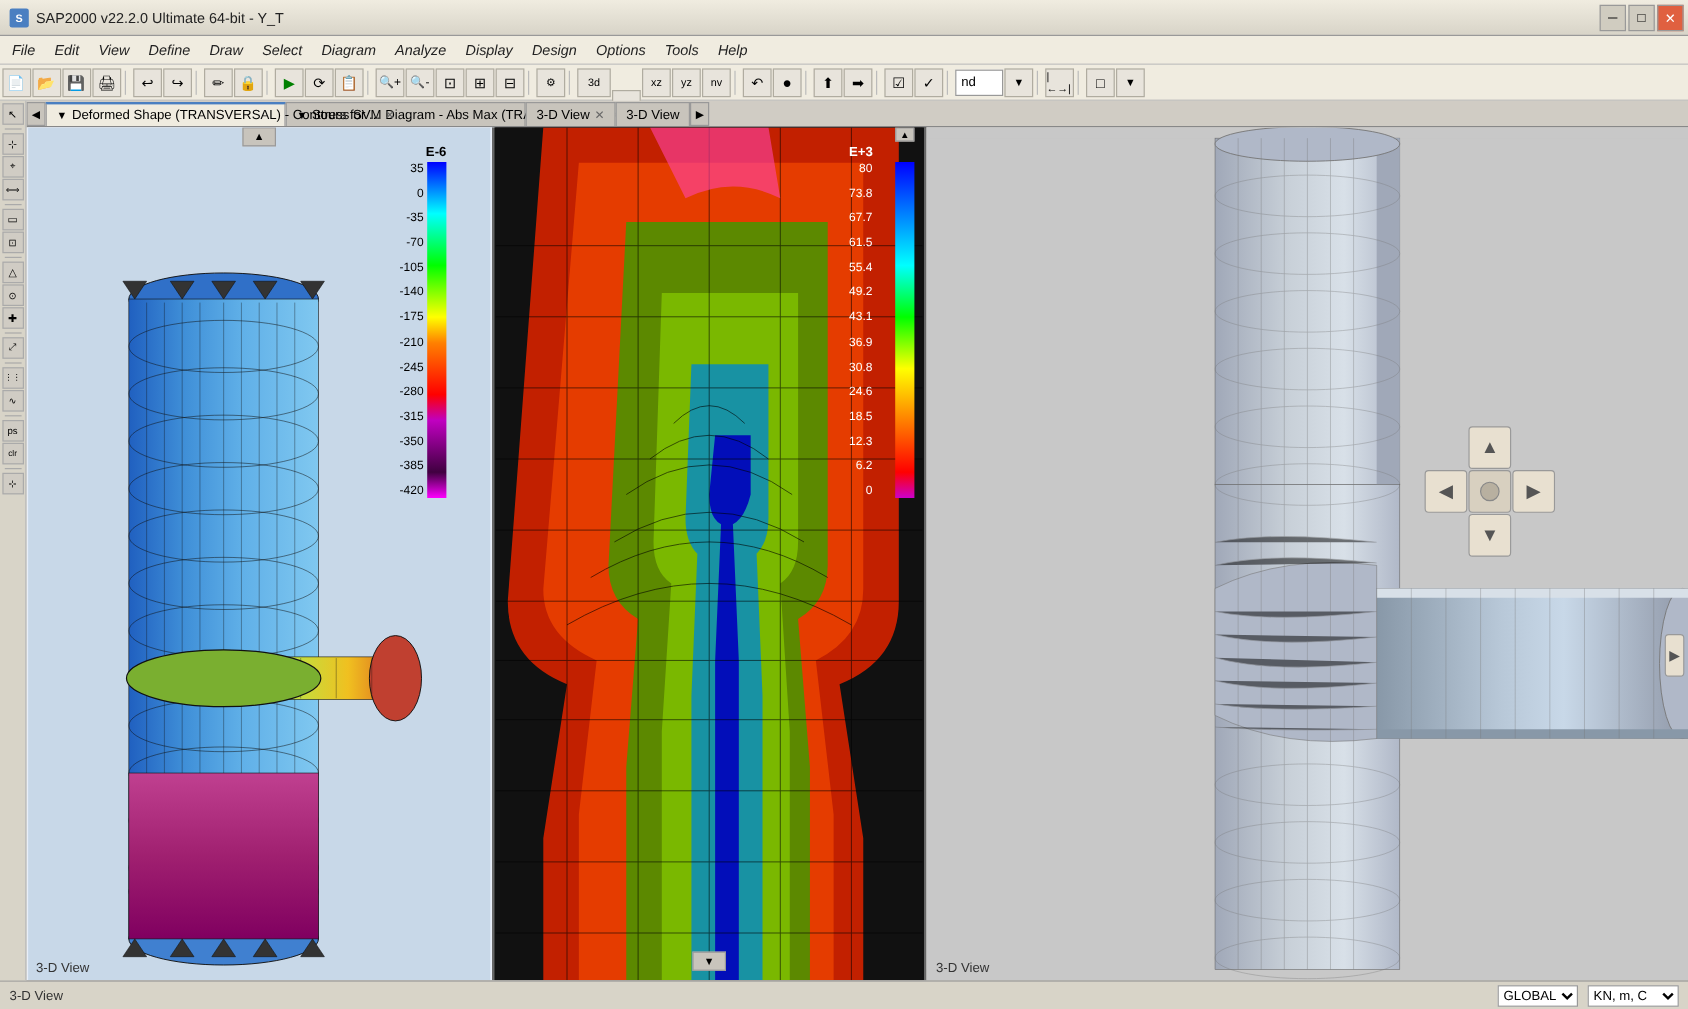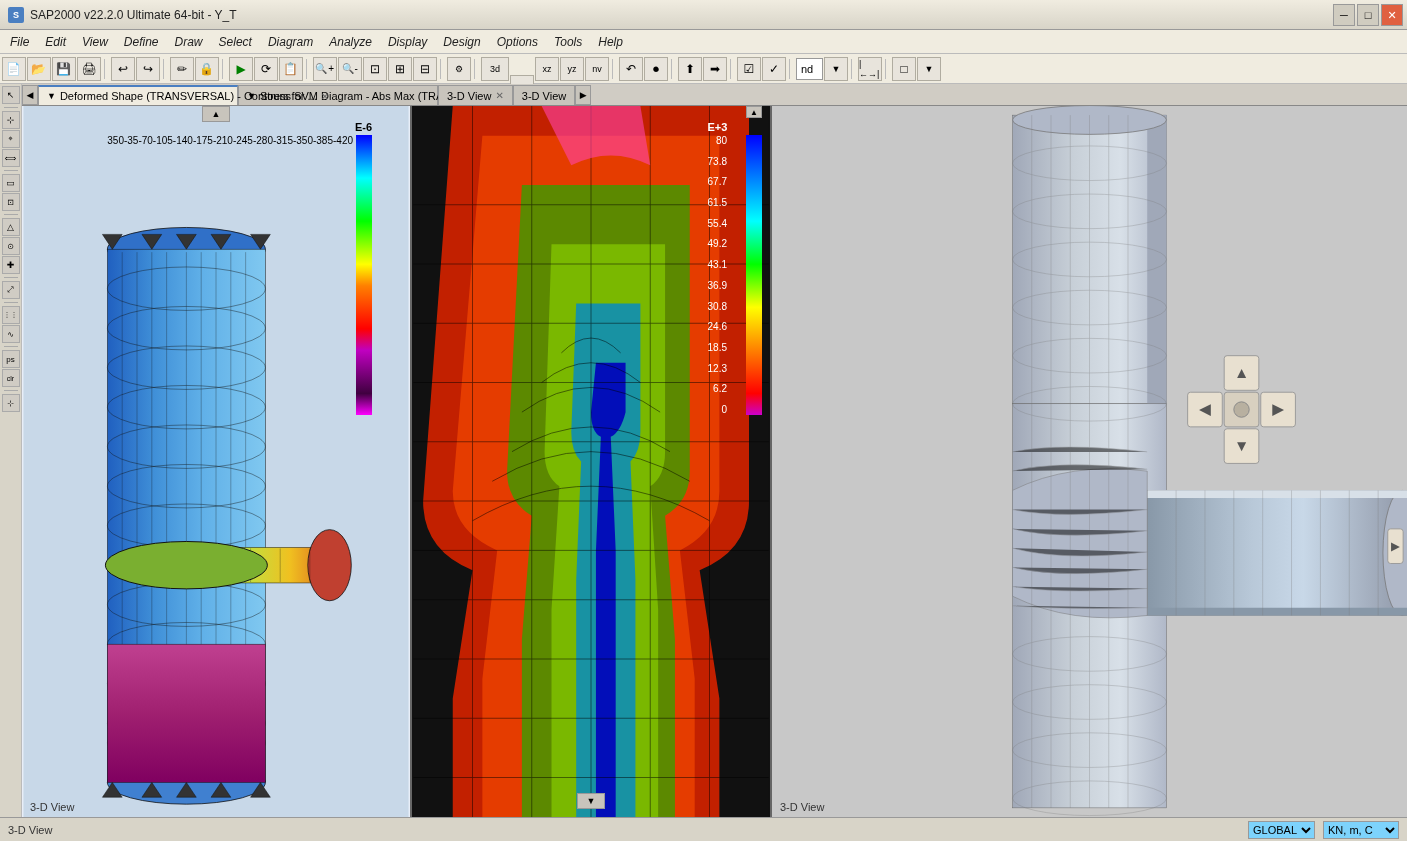--- a/index.html
+++ b/index.html
@@ -203,21 +203,21 @@
       font-size: 11px;
       gap: 16px;
     }
     .status-label { color: #333; }
     .status-combo {
       margin-left: auto;
       display: flex; gap: 8px; align-items: center;
     }
     .status-combo select {
       height: 18px; font-size: 11px;
-      border: 1px solid #999; background: #7dd3fc;
+      border: 1px solid #999; background: #ffffff;
     }
 
     
     .vp1-bg {
       background: #e8eef8;
       width: 100%; height: 100%;
     }
 
     
     .vp3-bg {
@@ -324,21 +324,21 @@
   <div class="tb-sep"></div>
   <div class="tb-btn">↶</div>
   <div class="tb-btn">⏺</div>
   <div class="tb-sep"></div>
   <div class="tb-btn">⬆</div>
   <div class="tb-btn">➡</div>
   <div class="tb-sep"></div>
   <div class="tb-btn">☑</div>
   <div class="tb-btn">✓</div>
   <div class="tb-sep"></div>
-  <input class="tb-combo" value="nd" style="width: 27px;">
+  <input class="tb-combo" value="nd" style="width: 40px;">
   <div class="tb-btn" style="font-size:9px;">▼</div>
   <div class="tb-sep"></div>
   <div class="tb-btn" style="font-size:9px;">|←→|</div>
   <div class="tb-sep"></div>
   <div class="tb-btn">□</div>
   <div class="tb-btn" style="font-size:9px;">▼</div>
 </div>
 
 <div id="left-toolbar">
   <div class="lt-btn">↖</div>
@@ -471,21 +471,21 @@
           <polygon points="90,685 80,700 100,700" fill="#333" stroke="#111" stroke-width="0.5"></polygon>
           <polygon points="130,685 120,700 140,700" fill="#333" stroke="#111" stroke-width="0.5"></polygon>
           <polygon points="165,685 155,700 175,700" fill="#333" stroke="#111" stroke-width="0.5"></polygon>
           <polygon points="200,685 190,700 210,700" fill="#333" stroke="#111" stroke-width="0.5"></polygon>
           <polygon points="240,685 230,700 250,700" fill="#333" stroke="#111" stroke-width="0.5"></polygon>
         </svg>
 
         <div class="color-scale" style="right:38px; top:15px;">
           <div class="scale-exp" style="position:relative;top:0;right:0;margin-bottom:2px;">E-6</div>
           <div style="display:flex; align-items:flex-start; gap:3px;">
-            <div style="display:flex;flex-direction:row;justify-content:space-between;height:280px;text-align:right;font-size:10px;color:#000;">
+            <div style="display:flex;flex-direction:column;justify-content:space-between;height:280px;text-align:right;font-size:10px;color:#000;">
               <span>35</span>
               <span>0</span>
               <span>-35</span>
               <span>-70</span>
               <span>-105</span>
               <span>-140</span>
               <span>-175</span>
               <span>-210</span>
               <span>-245</span>
               <span>-280</span>

